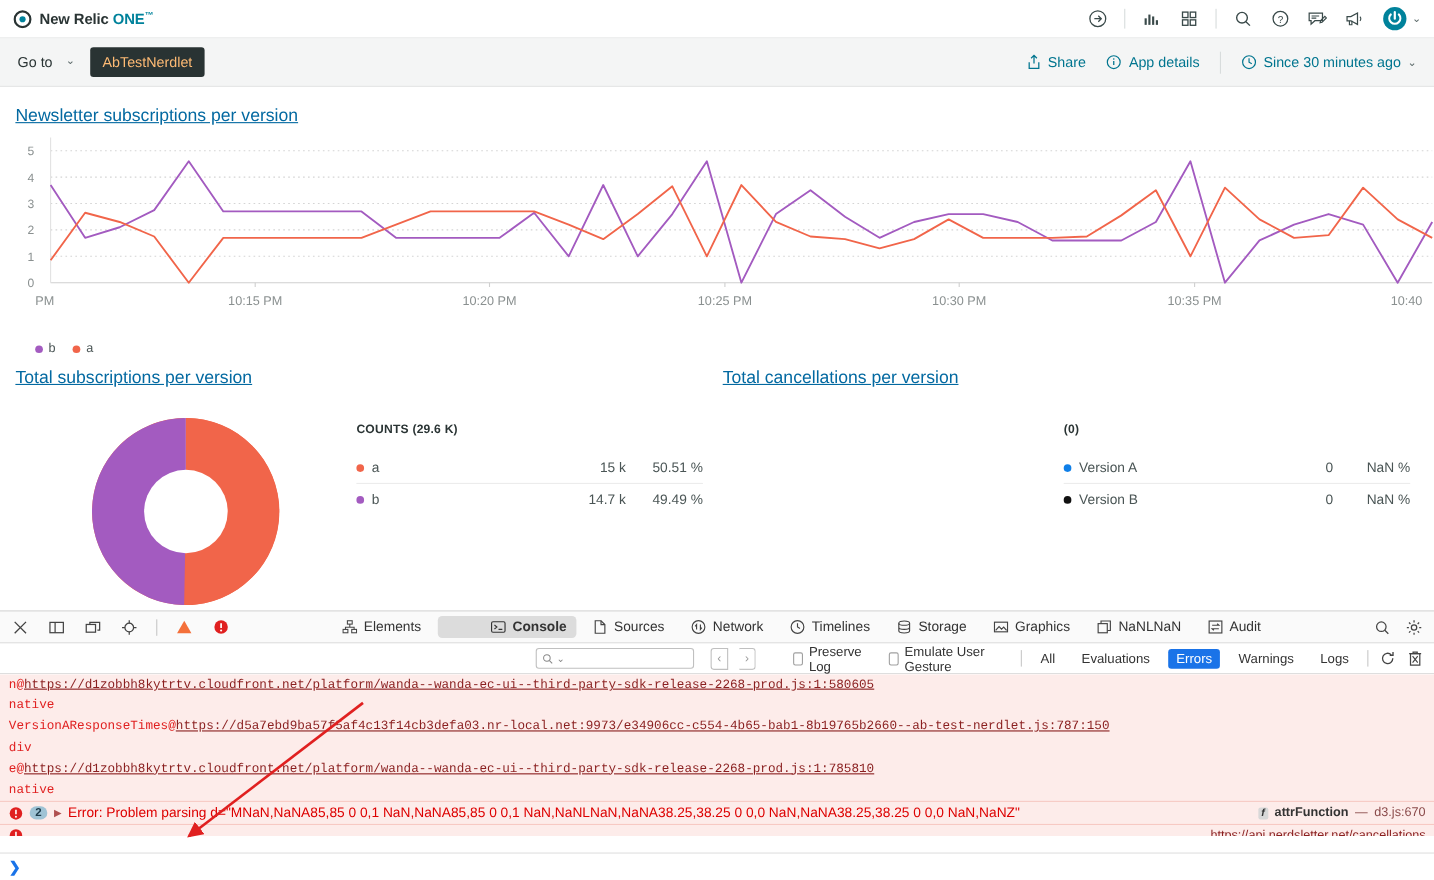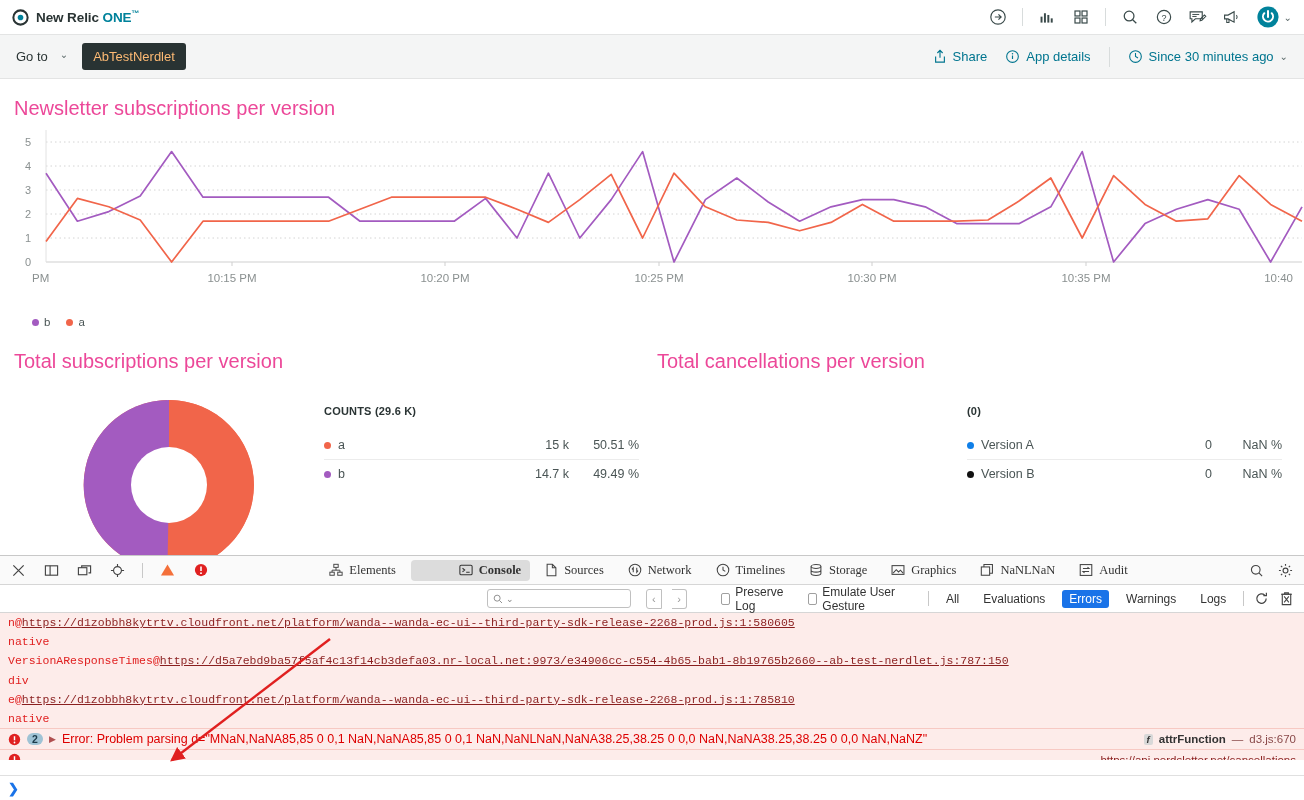--- a/index.html
+++ b/index.html
@@ -34,21 +34,21 @@
   .nerd-tab {
     background: #293333; color: #fdba74; font-size: 13px; padding: 6px 11px;
     border-radius: 3px; cursor: pointer;
   }
   .nerd-right { margin-left: auto; display: flex; align-items: center; gap: 18px; }
   .nr-action { display: flex; align-items: center; gap: 6px; font-size: 13px; color: #00758f; cursor: pointer; white-space: nowrap; }
   .vsep { width: 1px; height: 20px; background: #d8dcdc; }
 
   
   .content { background: #fff; height: 464px; position: relative; }
-  .panel-title { font-size: 20px; color: #ec4899; font-weight: 400; }
+  .panel-title { font-size: 16px; color: #0369a1; font-weight: 400; text-decoration: underline; }
 
   .chart-card { padding: 18px 14px 0 14px; }
   #line-svg { display: block; }
   .legend { display: flex; gap: 16px; padding: 6px 0 0 18px; }
   .lg-item { display: flex; align-items: center; gap: 5px; font-size: 11.5px; color: #4a5555; cursor: pointer; }
   .lg-dot { width: 7px; height: 7px; border-radius: 50%; }
 
   .bottom-row { display: flex; padding: 0 14px; }
   .half { width: 641px; position: relative; }
   .half + .half { margin-left: 10px; }
@@ -64,21 +64,21 @@
   .tr-v2 { width: 70px; text-align: right; }
 
   
   .devtools {
     position: absolute; left: 0; bottom: 0; width: 1304px; height: 245px;
     background: #fff; border-top: 1px solid #c8c8c8;
     font-family: "Liberation Sans", sans-serif;
   }
   .dt-toolbar {
     height: 29px; display: flex; align-items: center; padding: 0 10px;
-    border-bottom: 1px solid #d6d6d6; background: #fafafa; gap: 16px; font-family: Liberation Serif, serif;
+    border-bottom: 1px solid #d6d6d6; background: #fafafa; gap: 16px;
   }
   .dt-ico { width: 17px; height: 17px; display: flex; align-items: center; justify-content: center; cursor: pointer; color: #444; }
   .dt-divider { width: 1px; height: 15px; background: #c8c8c8; }
   .dt-tabs { margin-left: auto; display: flex; align-items: center; gap: 6px; }
   .dt-tab {
     display: flex; align-items: center; gap: 6px; font-size: 12.5px; color: #333;
     padding: 3px 9px; border-radius: 4px; cursor: pointer;
   }
   .dt-tab.active { background: #dcdcdc; font-weight: bold; padding-left: 48px; }
   .dt-right-ico { margin-left: auto; display: flex; align-items: center; gap: 12px; }
@@ -282,21 +282,21 @@
         <span class="lg-dot" style="background:#a35bc0"></span>
         <span>b</span>
       </div>
       <div class="lg-item">
         <span class="lg-dot" style="background:#f1654a"></span>
         <span>a</span>
       </div>
     </div>
   </div>
 
-  <div class="bottom-row" style="margin-top:22px">
+  <div class="bottom-row" style="margin-top:12px">
 
     <div class="half">
       <div class="panel-title">Total subscriptions per version</div>
       <div class="widget-body">
         <div class="donut-wrap">
           <svg width="180" height="180" viewBox="0 0 180 180">
             <path d="M90 90 L90 5 A85 85 0 1 1 88.4 5.01 Z" fill="#f1654a" transform="rotate(0 90 90)"></path>
             <path d="M90 5 A85 85 0 0 0 88.4 174.99 L90 90 Z" fill="#a35bc0"></path>
             <path d="M90 5 A85 85 0 0 1 90 175 L90 90 Z" fill="#f1654a"></path>
             <circle cx="90" cy="90" r="38" fill="#fff"></circle>

